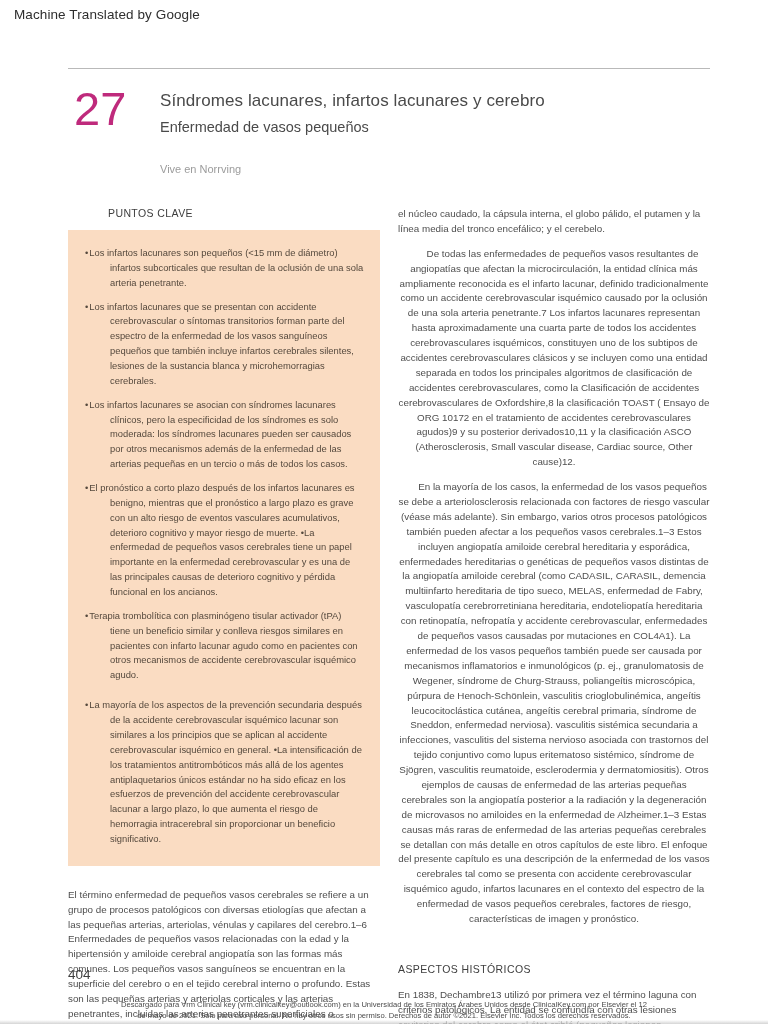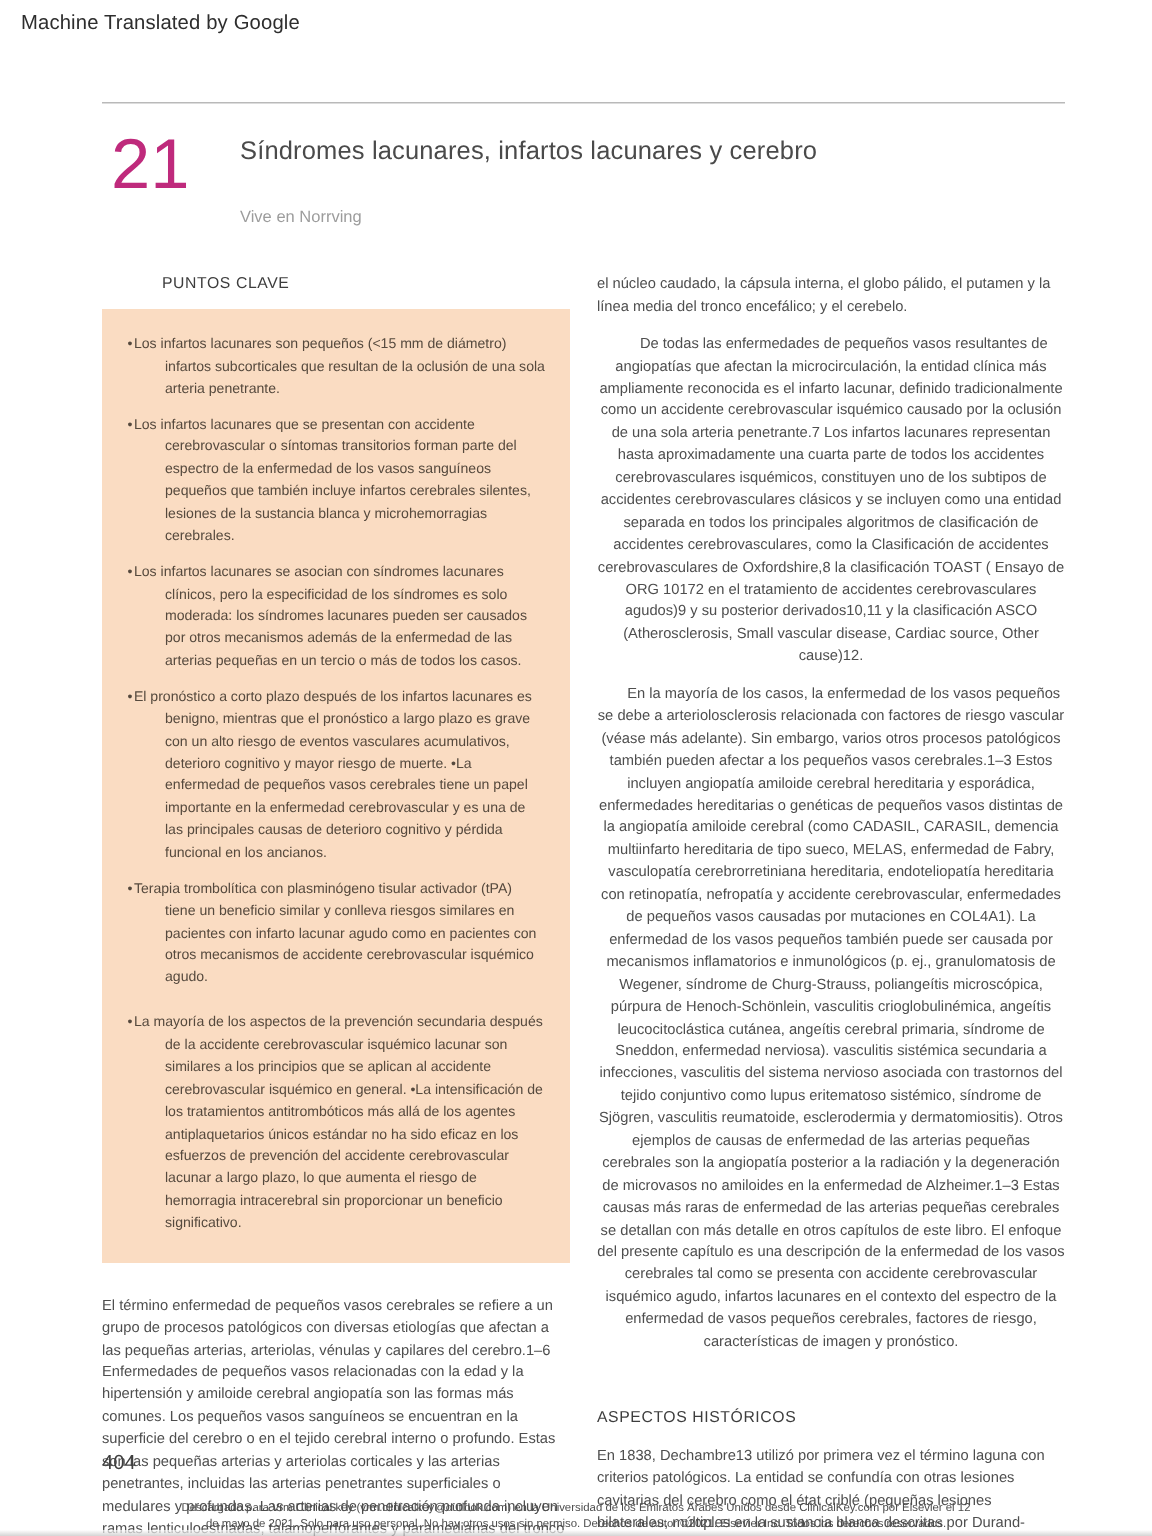--- a/index.html
+++ b/index.html
@@ -83,23 +83,24 @@
 </style>
 </head>
 <body>
 
 <div class="banner">Machine Translated by Google</div>
 
 <div class="content">
   <hr class="top-rule">
 
   <header class="chapter-header">
-    <div class="chapter-number">21</div>
+    <div class="chapter-number">27</div>
     <div class="chapter-titles">
       <h1>Síndromes lacunares, infartos lacunares y cerebro</h1>
+      <h2>Enfermedad de vasos pequeños</h2>
       <div class="author">Vive en Norrving</div>
     </div>
   </header>
 
   <div class="columns">
 
     <div class="col">
       <div class="kp-heading">PUNTOS CLAVE</div>
       <div class="kp-box">
         <p class="kp">Los infartos lacunares son pequeños (&lt;15 mm de diámetro) infartos subcorticales que resultan de la oclusión de una sola arteria penetrante.</p>

